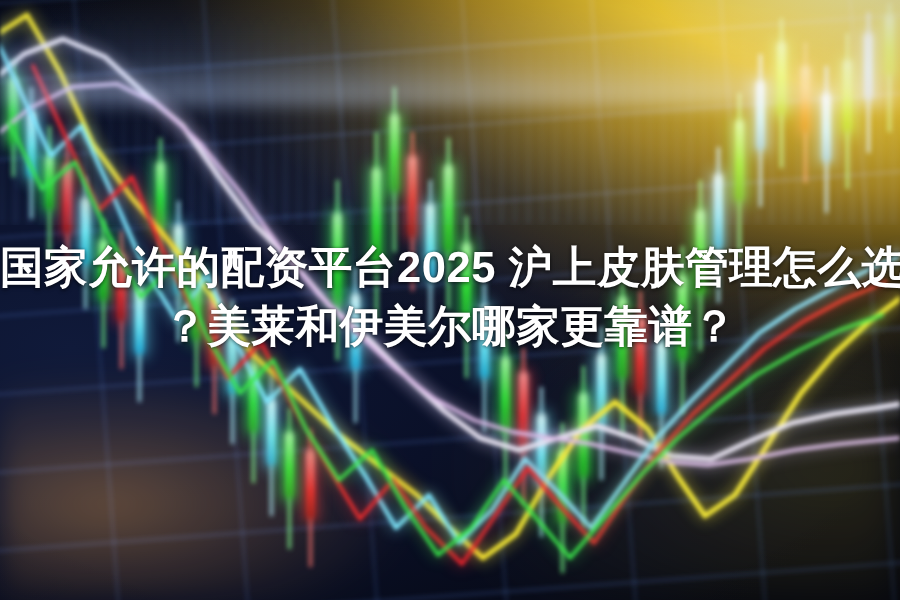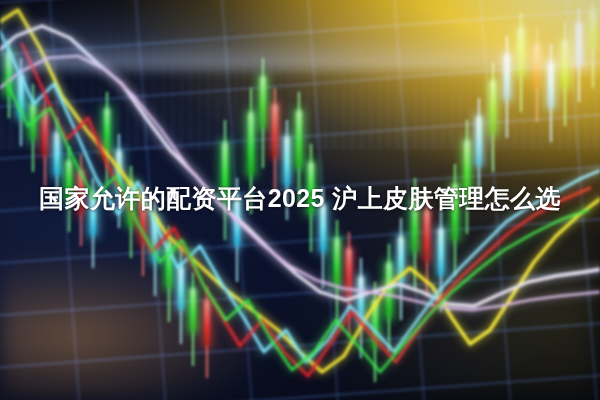--- a/index.html
+++ b/index.html
@@ -132,29 +132,28 @@
   .headline {
     position: absolute;
     left: 0; right: 0;
     top: 160px;
     text-align: center;
     z-index: 10;
   }
   .headline .line {
     display: block;
     color: #ffffff;
-    font-size: 25px;
+    font-size: 29px;
     line-height: 39px;
     font-weight: 700;
     letter-spacing: .4px;
     white-space: nowrap;
     text-shadow:
       0 0 2px rgba(0,0,0,.40),
       0 1px 3px rgba(0,0,0,.45);
-    margin-top: 19px;
   }
 </style>
 </head>
 <body>
 
 <div id="stage">
 
   <div class="layer bg-base"></div>
   <div class="layer bg-grid"></div>
   <div class="layer candles" id="candles">
@@ -263,15 +262,16 @@
     </div>
   <div class="layer vol"></div>
   <div class="layer bottom-haze"></div>
   <div class="layer glow-yellow"></div>
   <div class="layer glow-amber-bl"></div>
   <div class="layer glow-olive-br"></div>
   <div class="layer vignette"></div>
 
   <div class="headline">
     <span class="line">国家允许的配资平台2025 沪上皮肤管理怎么选</span>
+    <span class="line">？美莱和伊美尔哪家更靠谱？</span>
   </div>
 
 </div>
 
 </body></html>

